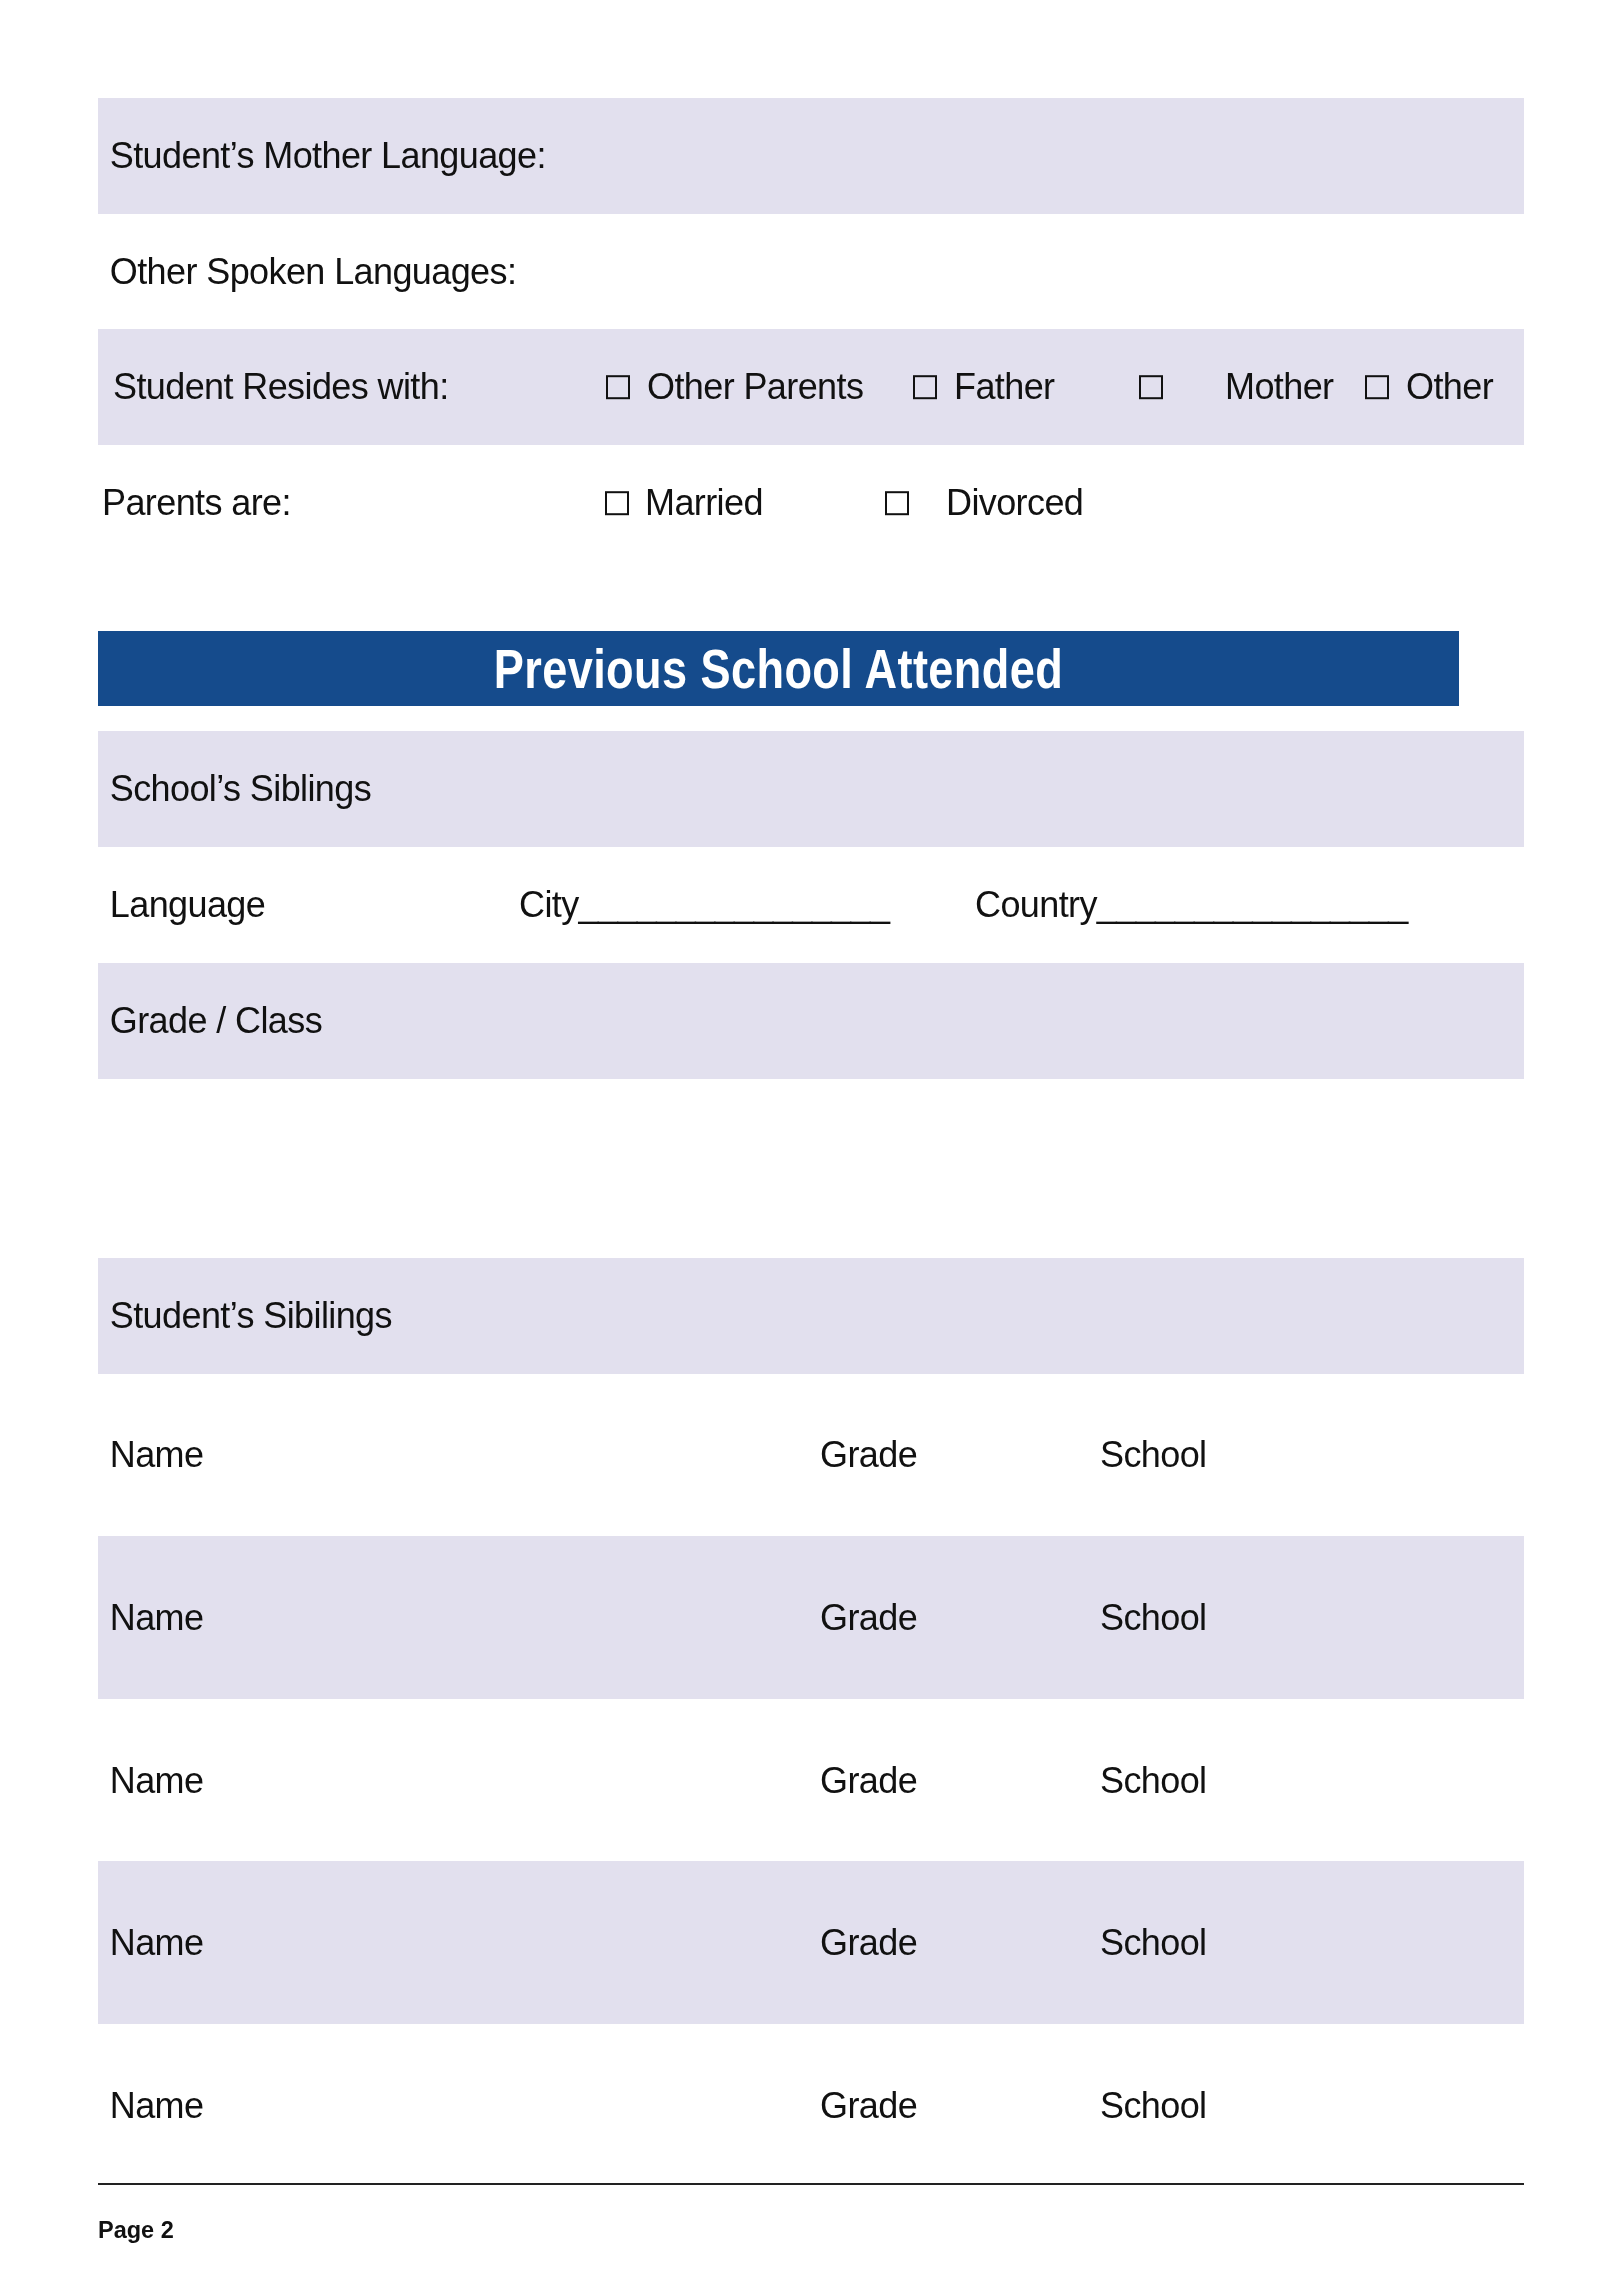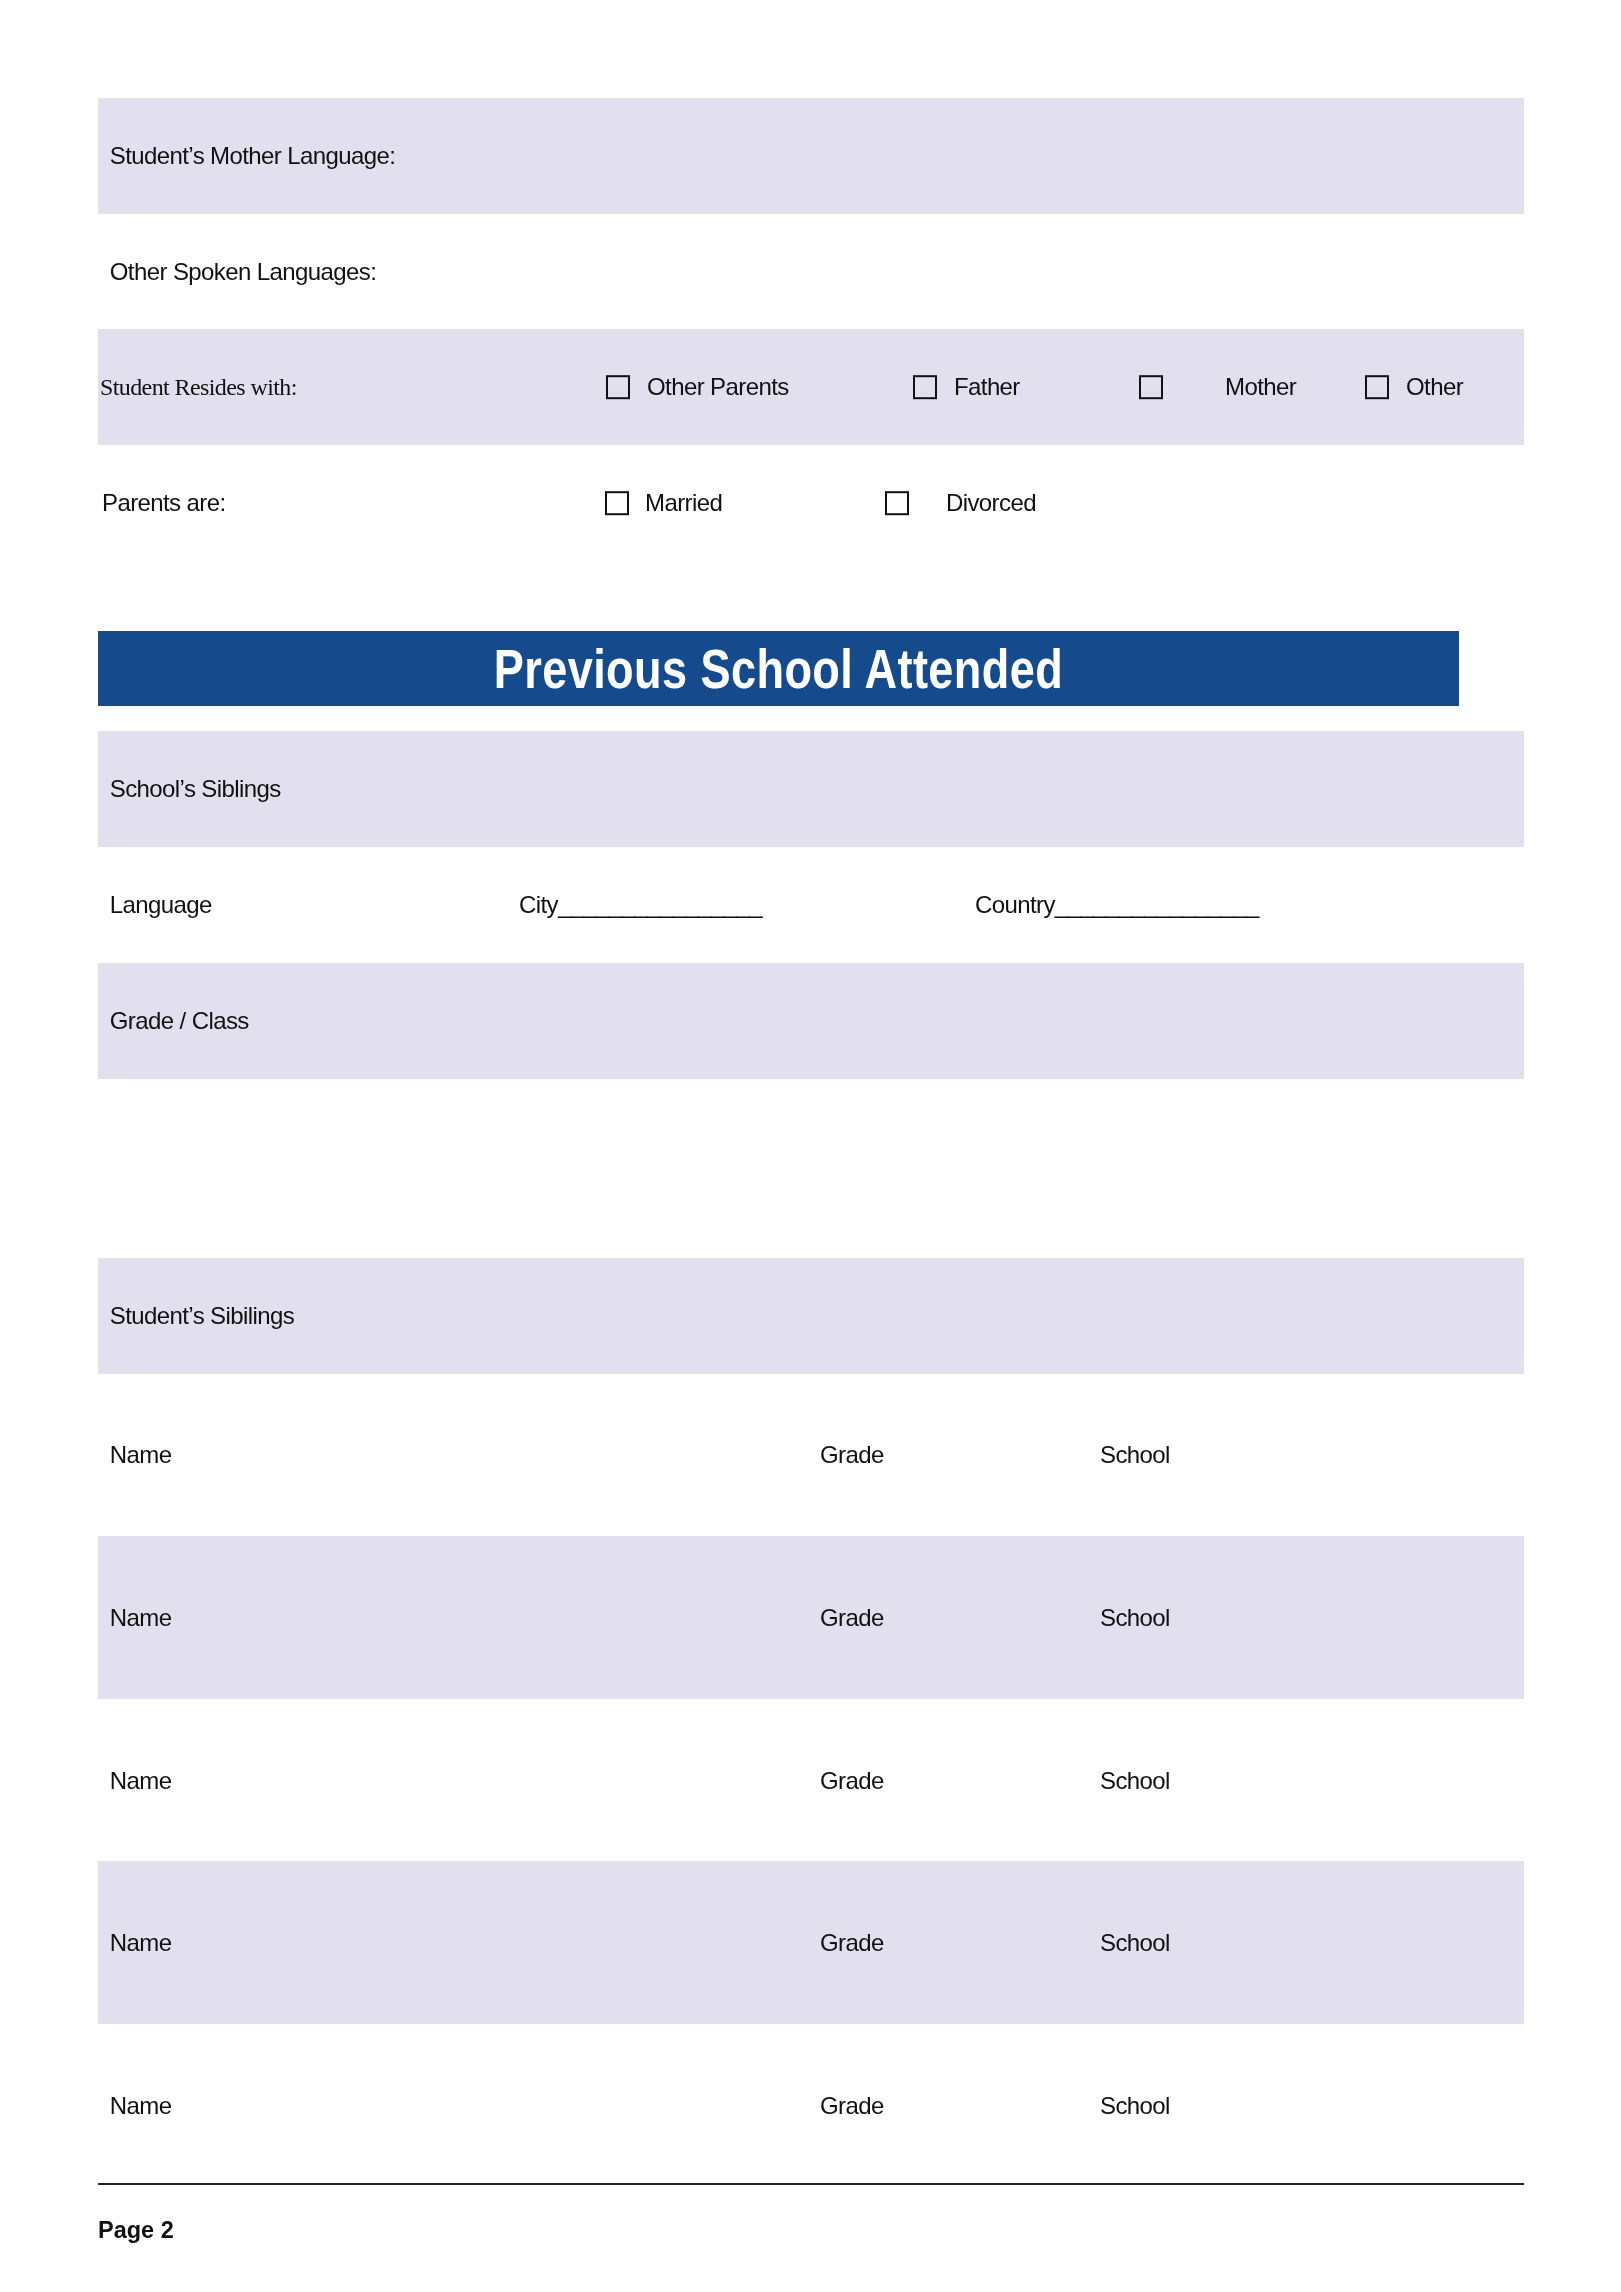--- a/index.html
+++ b/index.html
@@ -1,42 +1,42 @@
 <!DOCTYPE html>
 <html><head>
 <meta charset="utf-8">
 <style>
   html, body { margin: 0; padding: 0; background: #ffffff; }
   body { width: 1621px; height: 2293px; position: relative; overflow: hidden;
          font-family: "Liberation Sans", sans-serif; color: #111111; }
   .row { position: absolute; left: 98px; width: 1426px; height: 116px; }
   .shaded { background: #e2e0ee; }
   .txt { position: absolute; top: 50%; transform: translateY(-50%);
-         font-size: 24px; letter-spacing: -0.6px; white-space: nowrap; line-height: 1; }
+         font-size: 36px; letter-spacing: -0.6px; white-space: nowrap; line-height: 1; }
   .cb { position: absolute; top: 50%; transform: translateY(-50%);
         width: 19.6px; height: 19.6px; border: 2.9px solid #111; background: transparent; box-sizing: content-box; }
   .header { position: absolute; left: 98px; top: 631px; width: 1361px; height: 75px;
             background: #154b8c; }
   .header .title { position: absolute; left: 0; right: 0; top: 50%; transform: translateY(-50%) scaleX(0.82);
                    text-align: center; color: #ffffff; font-weight: bold; font-size: 55px; line-height: 1; letter-spacing: 0.5px; }
   .sib { height: 163px; }
   .rule { position: absolute; left: 98px; top: 2183px; width: 1426px; height: 2px; background: #222; }
   .page-num { position: absolute; left: 98px; top: 2219px; font-size: 23.5px; font-weight: bold; line-height: 1; }
 </style>
 </head>
 <body>
 
 <div class="row shaded" style="top:98px;">
   <span class="txt" style="left:11.8px;">Student’s Mother Language:</span>
 </div>
 <div class="row" style="top:214px;">
   <span class="txt" style="left:11.8px;">Other Spoken Languages:</span>
 </div>
 <div class="row shaded" style="top:329px;">
-  <span class="txt" style="left:2px;font-family:Liberation Serif, serif;">Student Resides with:</span>
+  <span class="txt" style="left:15px;">Student Resides with:</span>
   <span class="cb" style="left:508px;"></span>
   <span class="txt" style="left:549px;">Other Parents</span>
   <span class="cb" style="left:815px;"></span>
   <span class="txt" style="left:856px;">Father</span>
   <span class="cb" style="left:1041px;"></span>
   <span class="txt" style="left:1083px;margin-left:44px;">Mother</span>
   <span class="cb" style="left:1267px;"></span>
   <span class="txt" style="left:1308px;">Other</span>
 </div>
 <div class="row" style="top:445px;">

